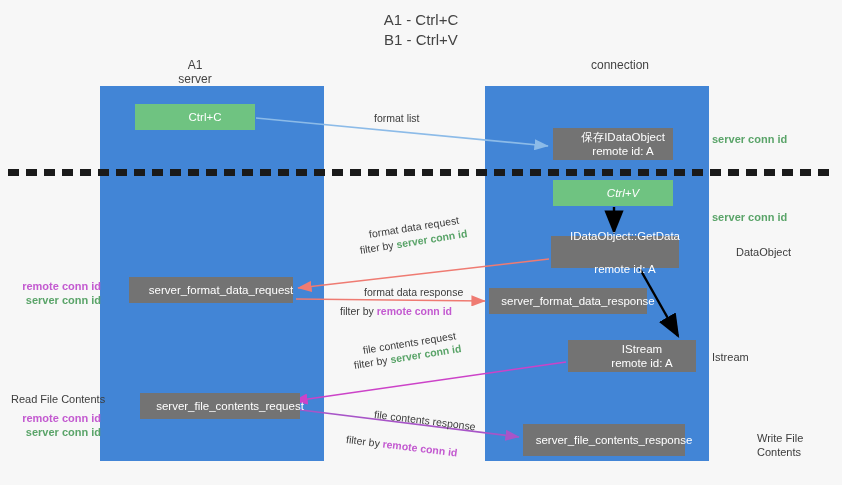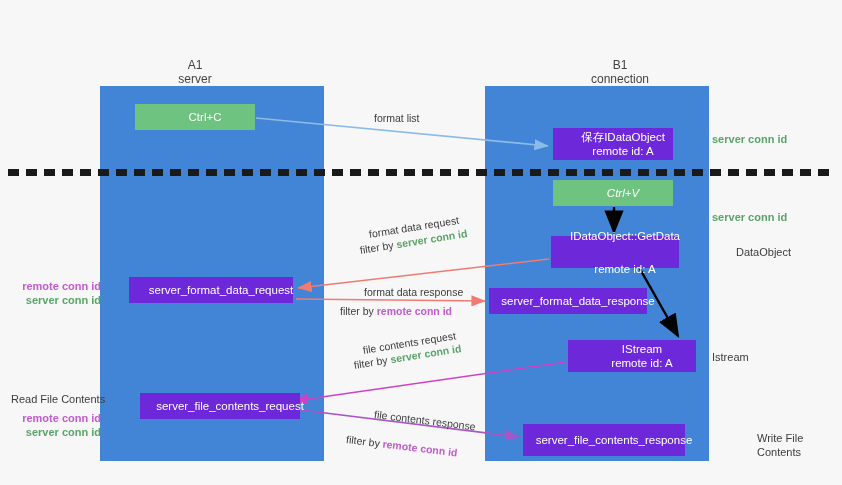--- a/index.html
+++ b/index.html
@@ -31,21 +31,21 @@
   #laneB{left:485px;top:86px;width:224px;height:375px;}
 
   
   .box{
     display:flex;flex-direction:column;align-items:center;justify-content:center;
     color:#ffffff;font-size:11.5px;line-height:14px;text-align:center;
     box-sizing:border-box;
     padding-left:20px;
   }
   .green{background:#6fc381;}
-  .orange{background:#6d28d9;}
+  .orange{background:#737373;}
 
   #box-ctrlc{left:135px;top:104px;width:120px;height:26px;}
   #box-save{left:553px;top:128px;width:120px;height:32px;}
   #box-ctrlv{left:553px;top:180px;width:120px;height:26px;font-style:italic;}
   #box-getdata{left:551px;top:236px;width:128px;height:32px;gap:19px;}
   #box-fdreq{left:129px;top:277px;width:164px;height:26px;}
   #box-fdresp{left:489px;top:288px;width:158px;height:26px;}
   #box-istream{left:568px;top:340px;width:128px;height:32px;}
   #box-fcreq{left:140px;top:393px;width:160px;height:26px;align-items:center;}
   #box-fcresp{left:523px;top:424px;width:162px;height:32px;}
@@ -90,27 +90,30 @@
 
   #ann-left1{left:11px;top:279px;text-align:right;width:90px;}
   #ann-read{left:11px;top:392px;}
   #ann-left2{left:11px;top:411px;text-align:right;width:90px;}
 </style>
 </head>
 <body>
 
 <div class="stage">
 
+  <div class="abs" id="title">
+    <div>A1 - Ctrl+C</div>
+    <div>B1 - Ctrl+V</div>
+  </div>
 
   <div class="abs lane-head" id="laneA-head">
     <div>A1</div>
     <div>server</div>
   </div>
   <div class="abs lane-head" id="laneB-head">
-    <div>B1</div>
     <div>connection</div>
   </div>
 
   <div class="abs lane" id="laneA"></div>
   <div class="abs lane" id="laneB"></div>
 
   <svg class="abs" id="arrows" viewBox="0 0 842 485">
     <defs>
       <marker id="ah-blue" markerWidth="9" markerHeight="7" refX="8.5" refY="3.5" orient="auto">
         <polygon points="0 0, 9 3.5, 0 7" fill="#8cbbe8"></polygon>

